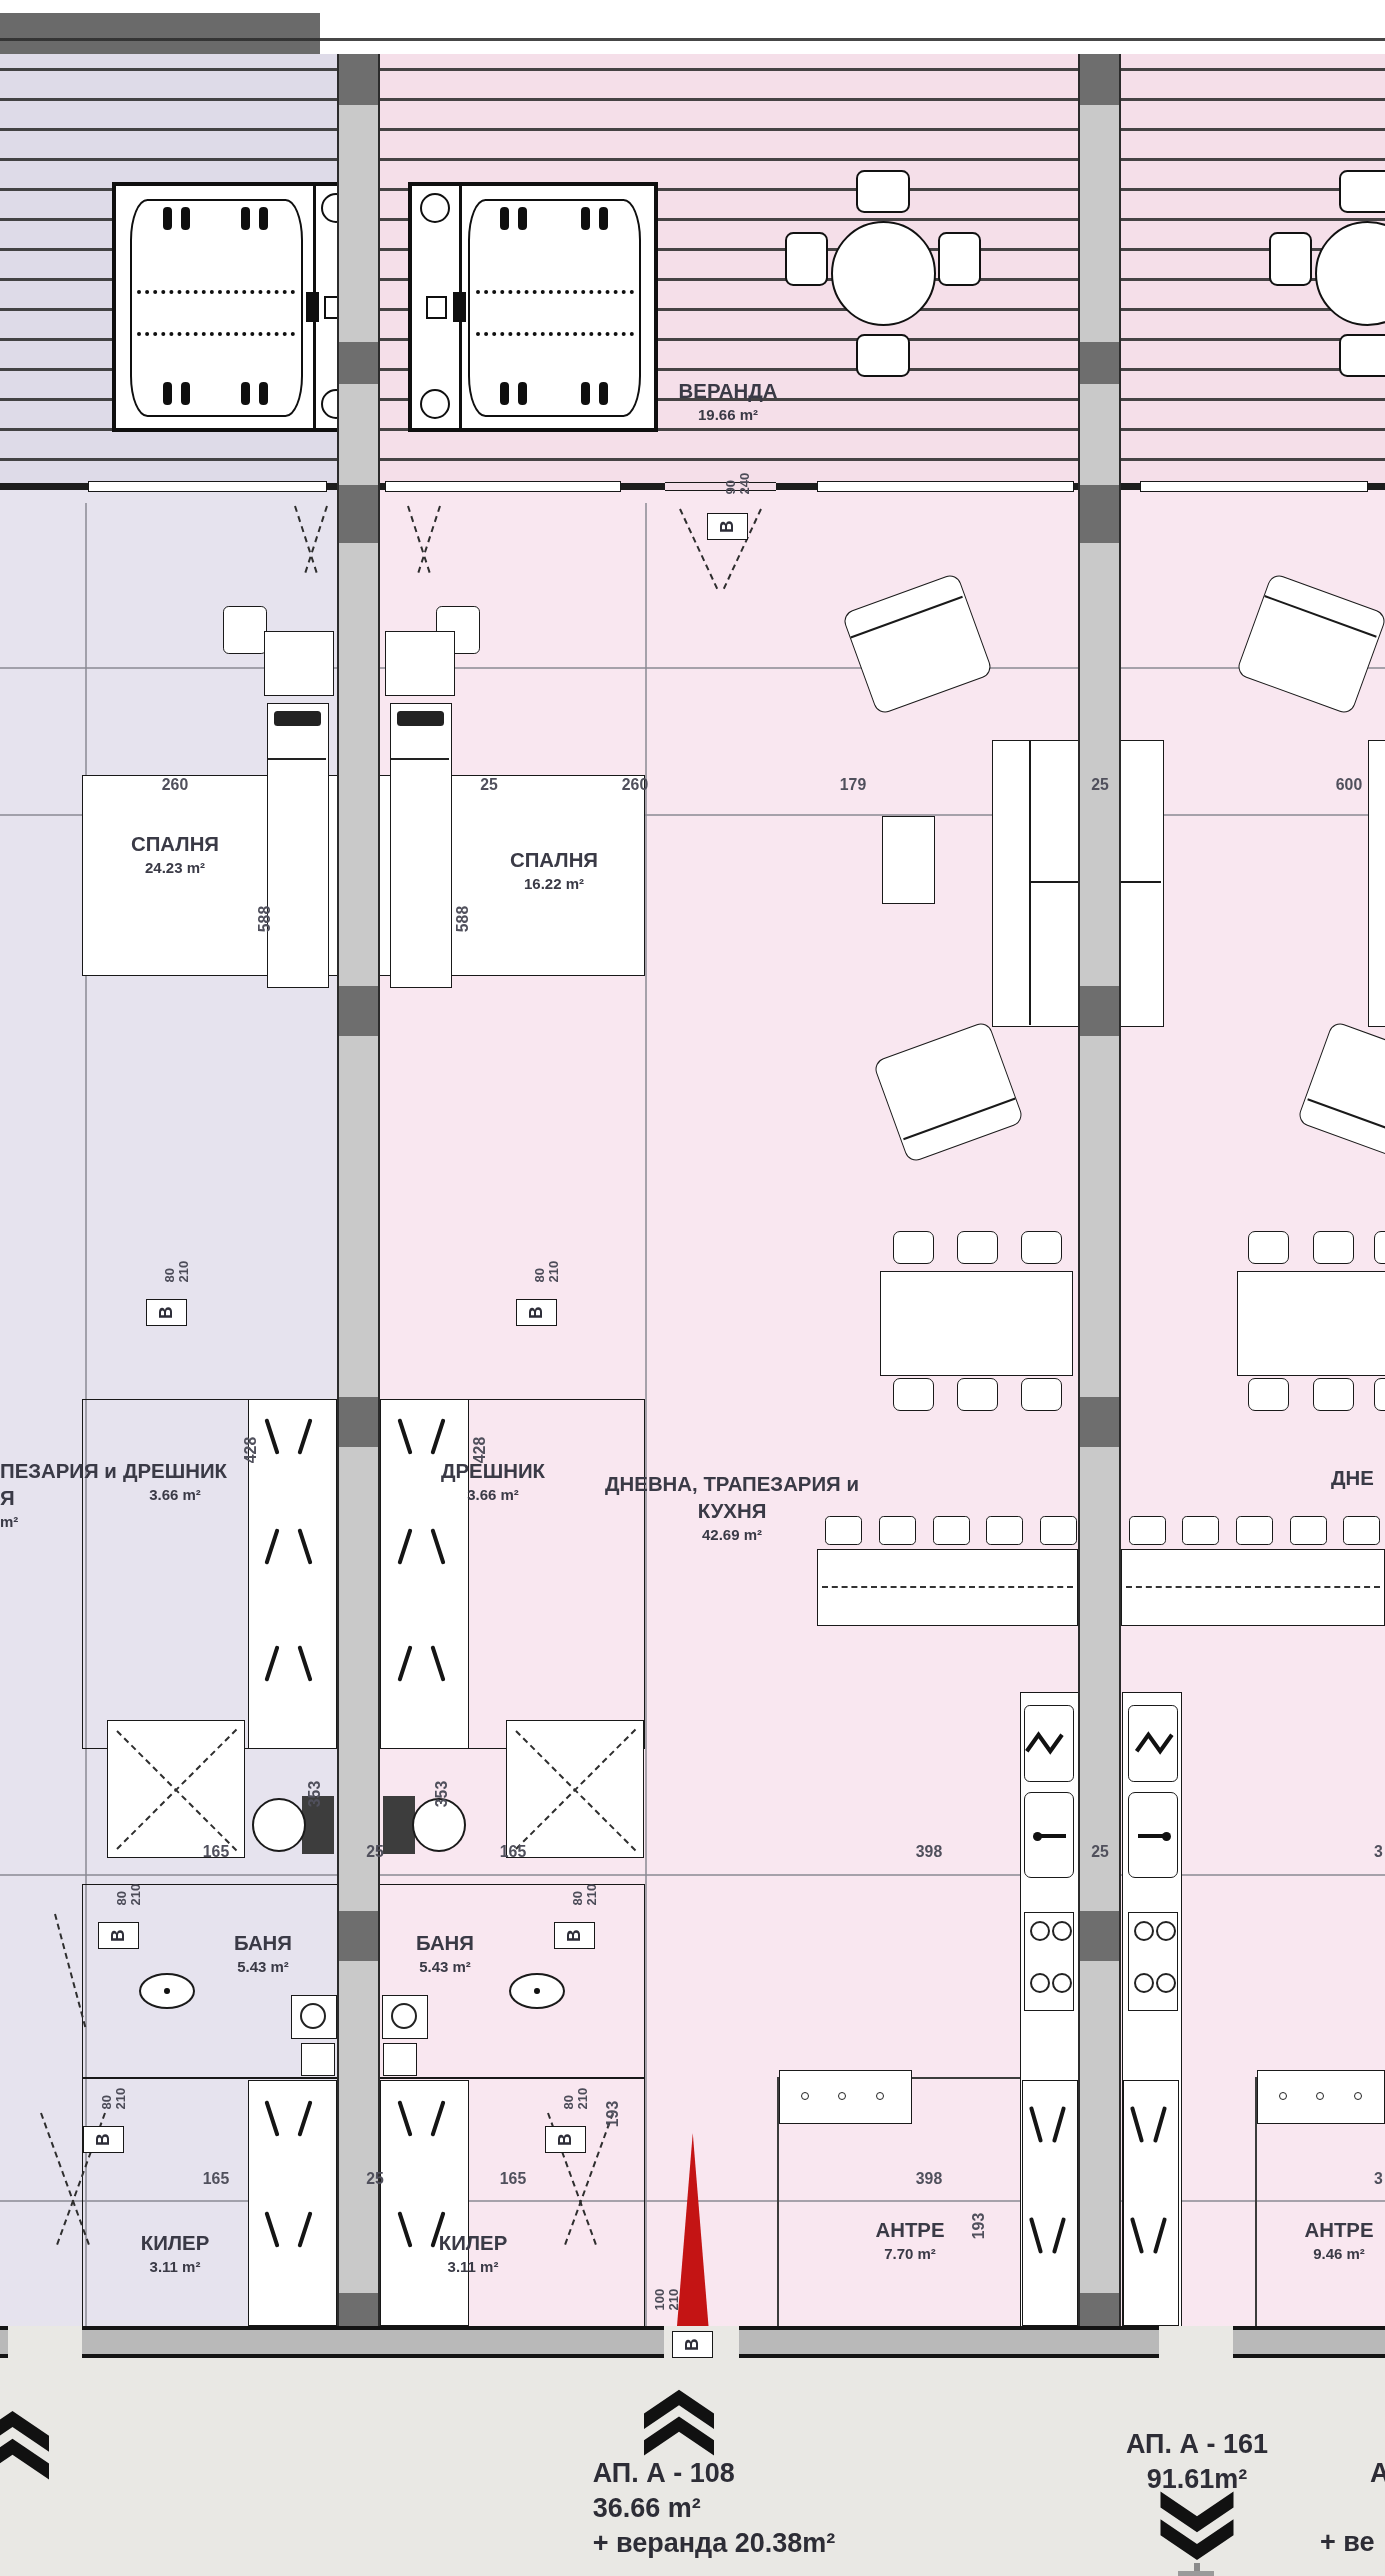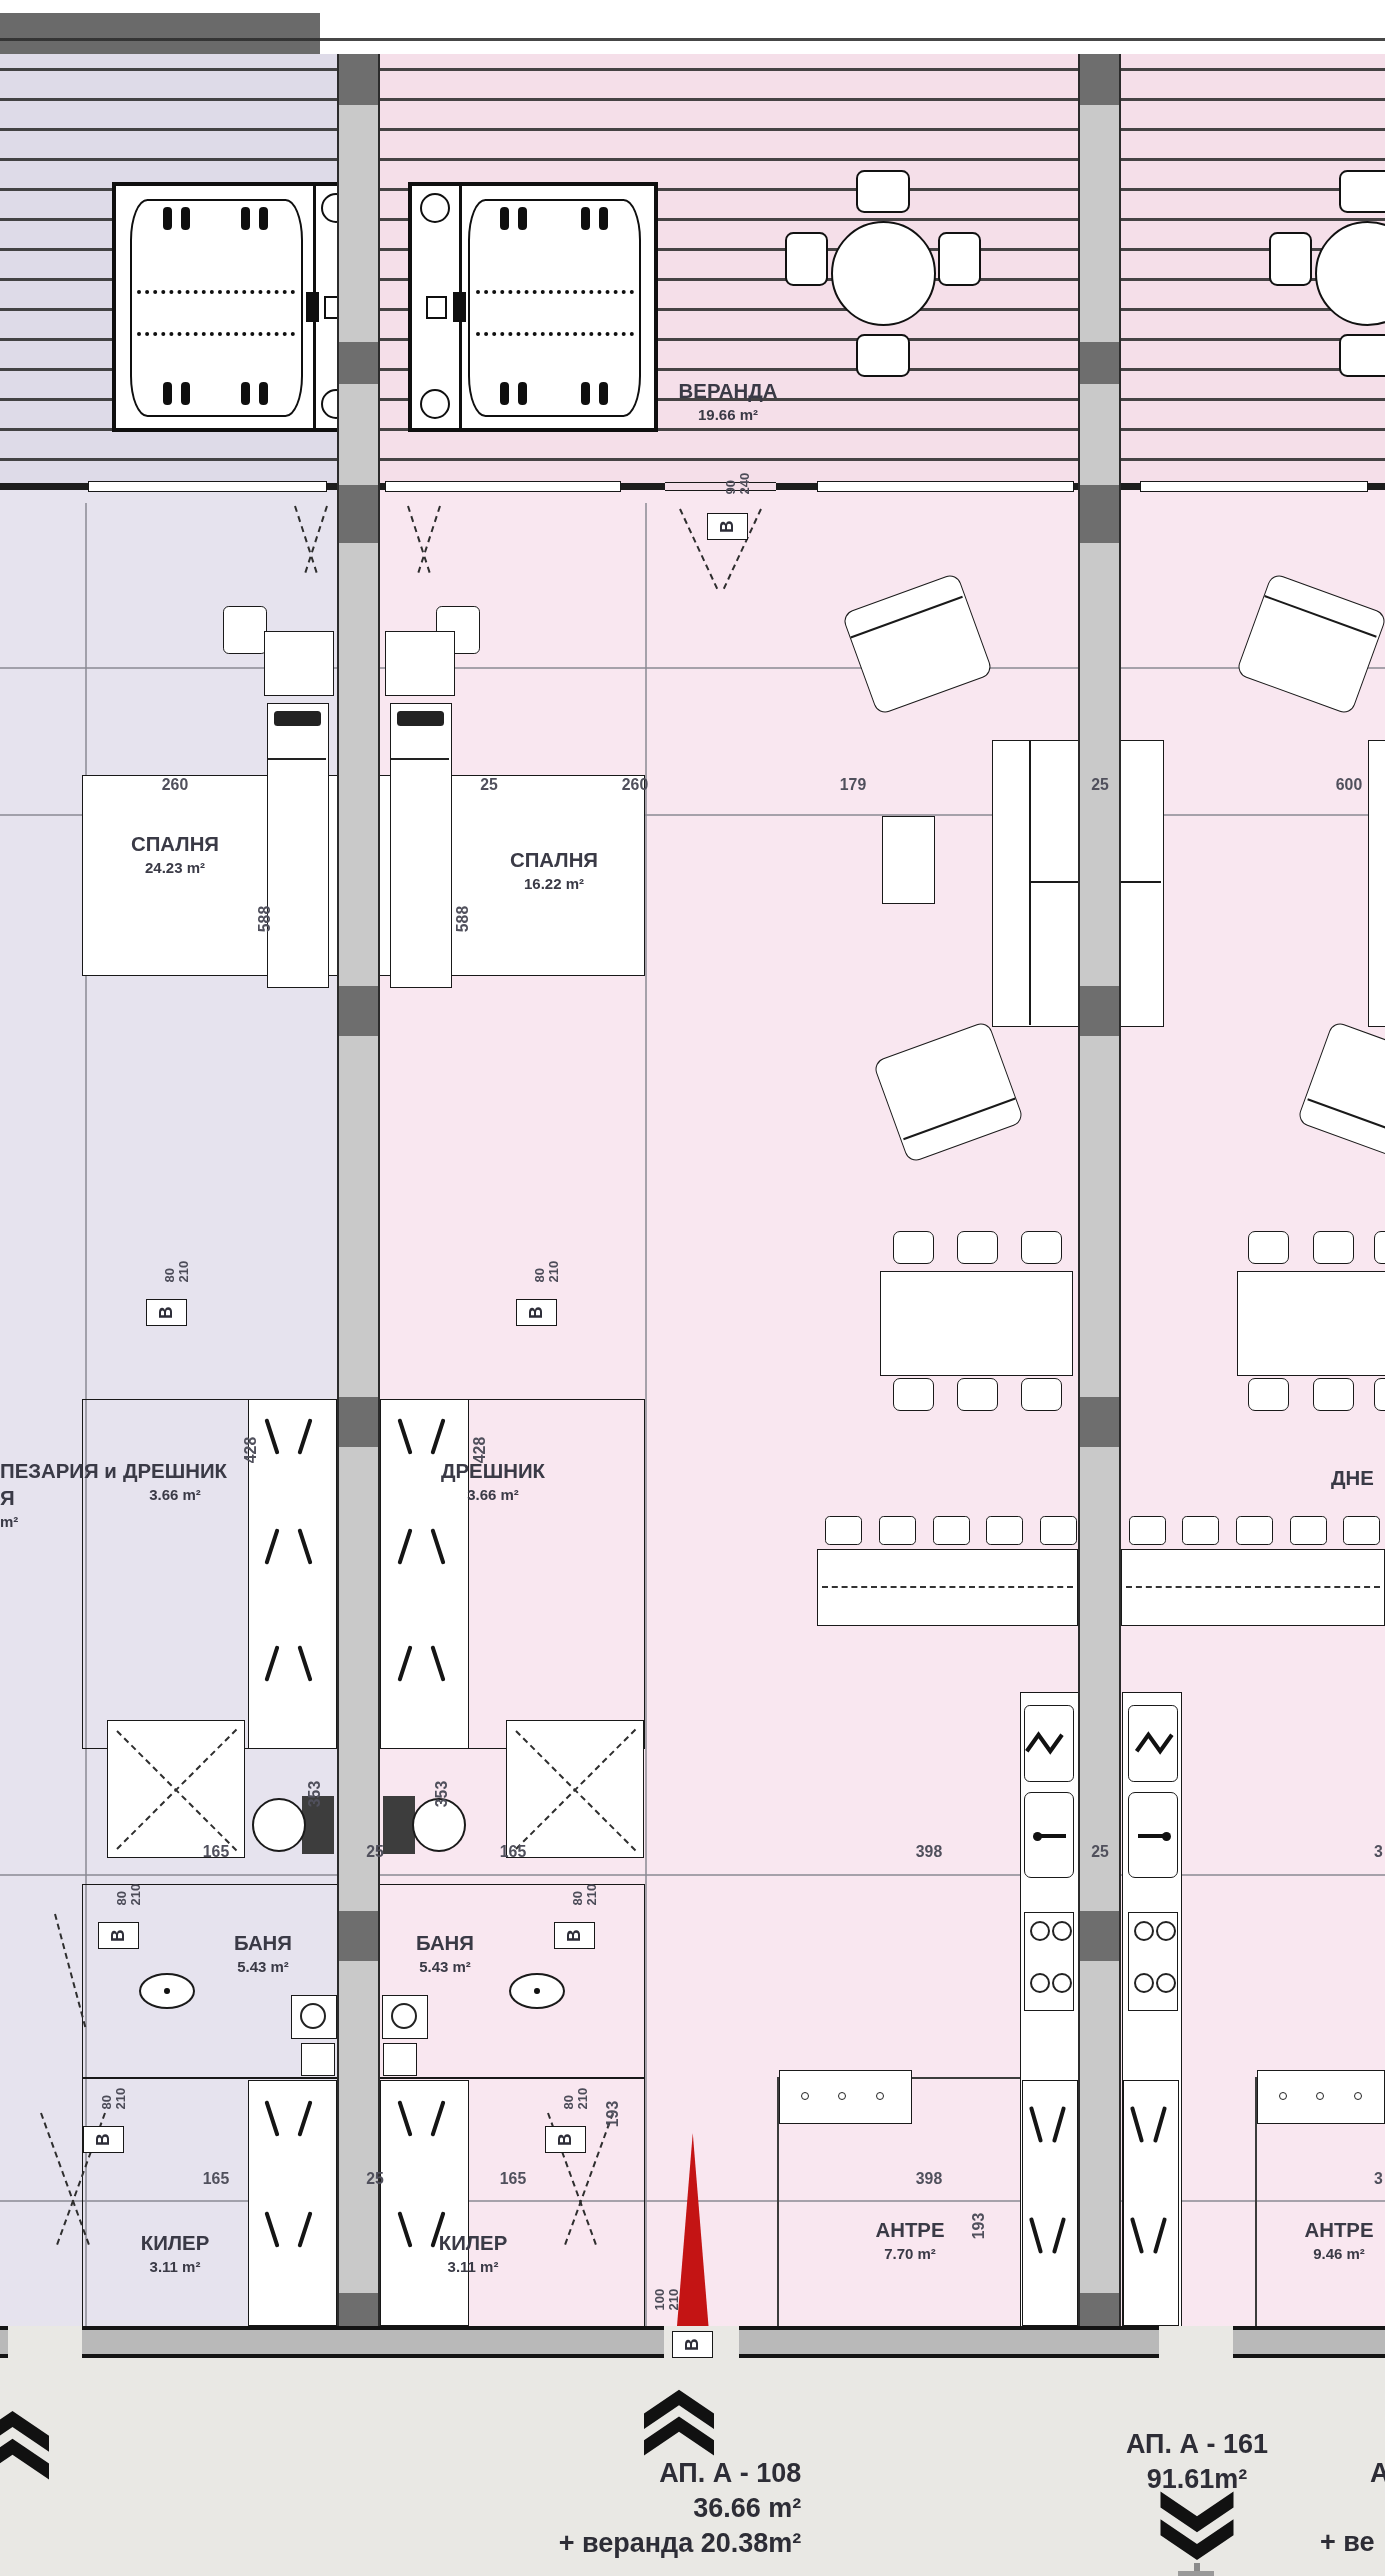--- a/index.html
+++ b/index.html
@@ -406,20 +406,25 @@
     <div class="area">16.22 m²</div>
   </div>
   <div class="abs room-label c" style="left:175px;top:1458px">
     <div>ДРЕШНИК</div>
     <div class="area">3.66 m²</div>
   </div>
   <div class="abs room-label c" style="left:493px;top:1458px">
     <div>ДРЕШНИК</div>
     <div class="area">3.66 m²</div>
   </div>
+  <div class="abs room-label c" style="left:732px;top:1471px">
+    <div>ДНЕВНА, ТРАПЕЗАРИЯ и</div>
+    <div>КУХНЯ</div>
+    <div class="area">42.69 m²</div>
+  </div>
   <div class="abs room-label" style="left:0;top:1458px;text-align:left">
     <div>ПЕЗАРИЯ и</div>
     <div>Я</div>
     <div class="area">m²</div>
   </div>
   <div class="abs room-label" style="left:1331px;top:1465px;text-align:left">
     <div>ДНЕ</div>
   </div>
   <div class="abs room-label c" style="left:263px;top:1930px">
     <div>БАНЯ</div>
@@ -481,21 +486,21 @@
         <path d="M0,76 L50,42 L100,76 L100,98 L50,64 L0,98 Z" fill="#111"></path>
       </svg>
   </div>
 
   <div class="abs" style="left:635px;top:2387px;width:88px;height:70px">
     <svg width="88" height="70" viewBox="0 0 100 100">
         <path d="M0,38 L50,4 L100,38 L100,60 L50,26 L0,60 Z" fill="#111"></path>
         <path d="M0,76 L50,42 L100,76 L100,98 L50,64 L0,98 Z" fill="#111"></path>
       </svg>
   </div>
-  <div class="apt-label abs" style="left:680px;top:2456px;text-align:right;transform:translateX(-50%)">
+  <div class="apt-label abs" style="left:714px;top:2456px;text-align:left;transform:translateX(-50%)">
     <div>АП. А - 108</div>
     <div>36.66 m²</div>
     <div>+ веранда 20.38m²</div>
   </div>
 
   <div class="apt-label abs" style="left:1197px;top:2427px;text-align:center;transform:translateX(-50%)">
     <div>АП. А - 161</div>
     <div>91.61m²</div>
   </div>
   <div class="abs" style="left:1152px;top:2490px;width:90px;height:73px;transform:scaleY(-1)">

